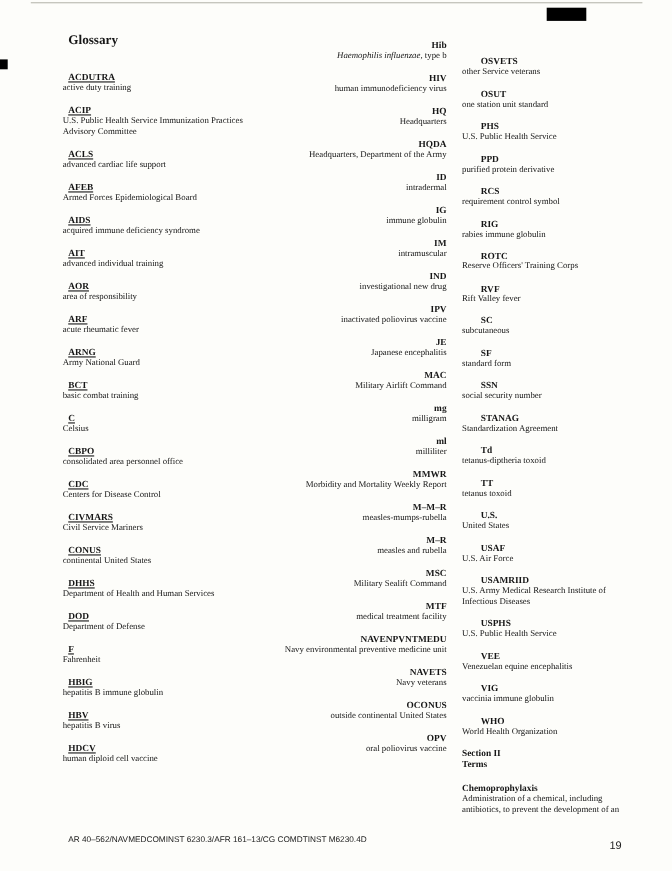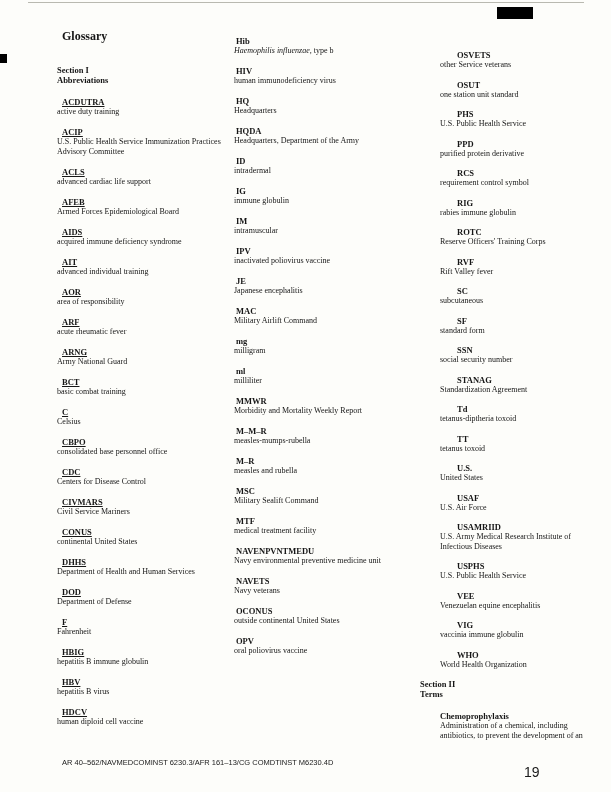--- a/index.html
+++ b/index.html
@@ -17,66 +17,62 @@
   .top-line {
     position: absolute; left: 28px; top: 2px;
     width: 556px; height: 1px; background: #b9b9b0;
   }
   .artifact { position: absolute; background: #000; }
   .artifact-tr { left: 497px; top: 7px; width: 36px; height: 12px; }
   .artifact-left { left: 0px; top: 54px; width: 7px; height: 9px; }
 
   .col { position: absolute; }
   .col-a { left: 57px;  top: 30px; width: 174px; }
-  .col-b { left: 234px; top: 36px; width: 172px; }
+  .col-b { left: 234px; top: 36px; width: 172px; text-align: right; }
   .col-c { left: 420px; top: 50px; width: 164px; }
 
   .title {
     font-size: 12px; font-weight: bold; line-height: 13px;
     margin-bottom: 22px; padding-left: 5px;
   }
   .section-heading {
     font-weight: bold; font-size: 8.5px; line-height: 10px;
     margin-bottom: 12px;
   }
   .entry { margin-bottom: 10.5px; }
-  .col-c .entry { margin-bottom: 10px; margin-left: 20px; }
+  .col-c .entry { margin-bottom: 10px; }
   .term  { font-weight: bold; font-size: 8.5px; line-height: 10px; }
   .def   { font-size: 8px; line-height: 9.5px; }
   .col-a .term { padding-left: 5px; text-decoration: underline; }
   .col-b .term { padding-left: 2px; }
   .col-c .term { padding-left: 17px; }
   .entry.flush .term { padding-left: 0; }
 
   .footer {
     position: absolute; top: 758px; left: 62px; width: 480px;
     text-align: left;
     font-family: "Liberation Sans", sans-serif;
     font-size: 7.5px; color: #1a1a1a; white-space: nowrap;
   }
   .page-number {
-    position: absolute; top: 764px; left: 524px;
+    position: absolute; top: 764px; left: 554px;
     font-family: "Liberation Sans", sans-serif;
-    font-size: 14px; color: #1a1a1a;
+    font-size: 10px; color: #1a1a1a;
   }
 </style>
 </head>
 <body>
 
 <div class="page">
   <div class="top-line"></div>
   <div class="artifact artifact-tr"></div>
   <div class="artifact artifact-left"></div>
 
   <div class="col col-a">
     <div class="title">Glossary</div>
-  <div class="section-heading">
-        <div>Section I</div>
-        <div>Abbreviations</div>
-      </div>
       <div class="entry">
         <div class="term">ACDUTRA</div>
         <div class="def">active duty training</div>
       </div>
       <div class="entry">
         <div class="term">ACIP</div>
         <div class="def">U.S. Public Health Service Immunization Practices Advisory Committee</div>
       </div>
       <div class="entry">
         <div class="term">ACLS</div>
@@ -109,21 +105,21 @@
       <div class="entry">
         <div class="term">BCT</div>
         <div class="def">basic combat training</div>
       </div>
       <div class="entry">
         <div class="term">C</div>
         <div class="def">Celsius</div>
       </div>
       <div class="entry">
         <div class="term">CBPO</div>
-        <div class="def">consolidated base personnel office</div>
+        <div class="def">consolidated area personnel office</div>
       </div>
       <div class="entry">
         <div class="term">CDC</div>
         <div class="def">Centers for Disease Control</div>
       </div>
       <div class="entry">
         <div class="term">CIVMARS</div>
         <div class="def">Civil Service Mariners</div>
       </div>
       <div class="entry">
@@ -176,20 +172,24 @@
         <div class="term">ID</div>
         <div class="def">intradermal</div>
       </div>
       <div class="entry">
         <div class="term">IG</div>
         <div class="def">immune globulin</div>
       </div>
       <div class="entry">
         <div class="term">IM</div>
         <div class="def">intramuscular</div>
+      </div>
+      <div class="entry">
+        <div class="term">IND</div>
+        <div class="def">investigational new drug</div>
       </div>
       <div class="entry">
         <div class="term">IPV</div>
         <div class="def">inactivated poliovirus vaccine</div>
       </div>
       <div class="entry">
         <div class="term">JE</div>
         <div class="def">Japanese encephalitis</div>
       </div>
       <div class="entry">

